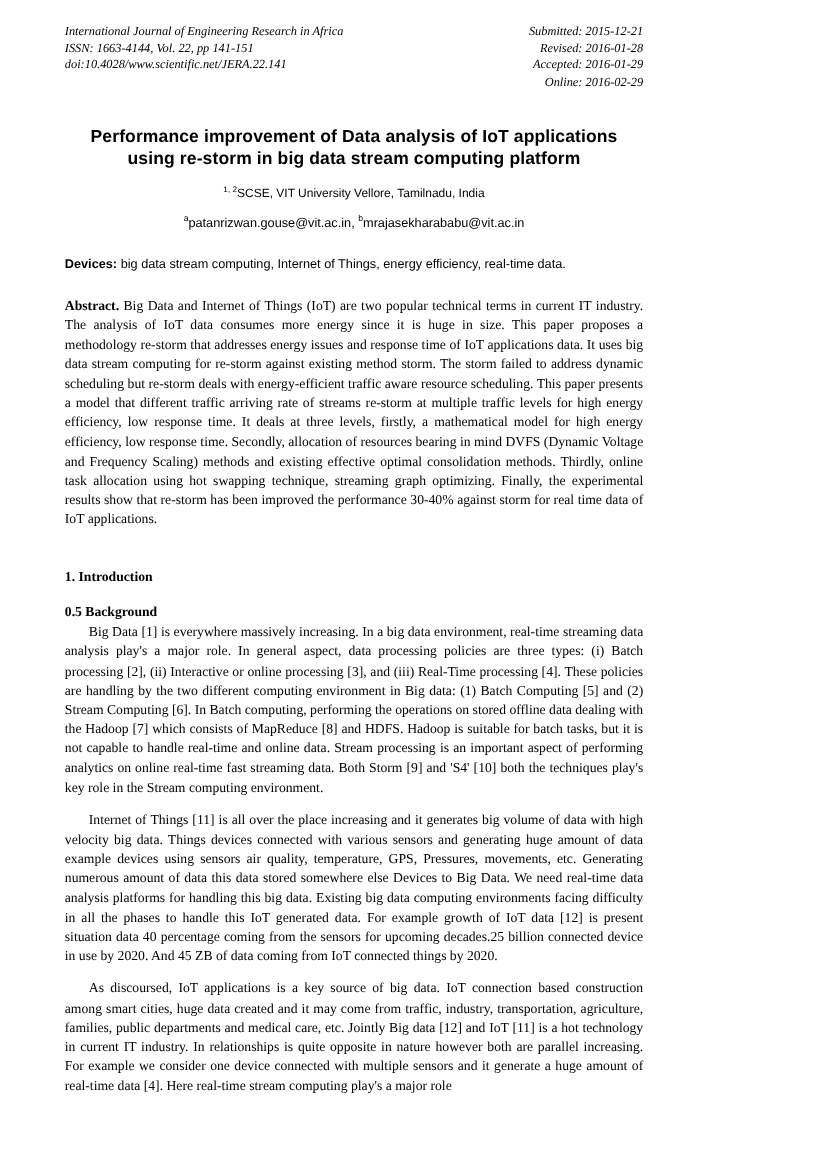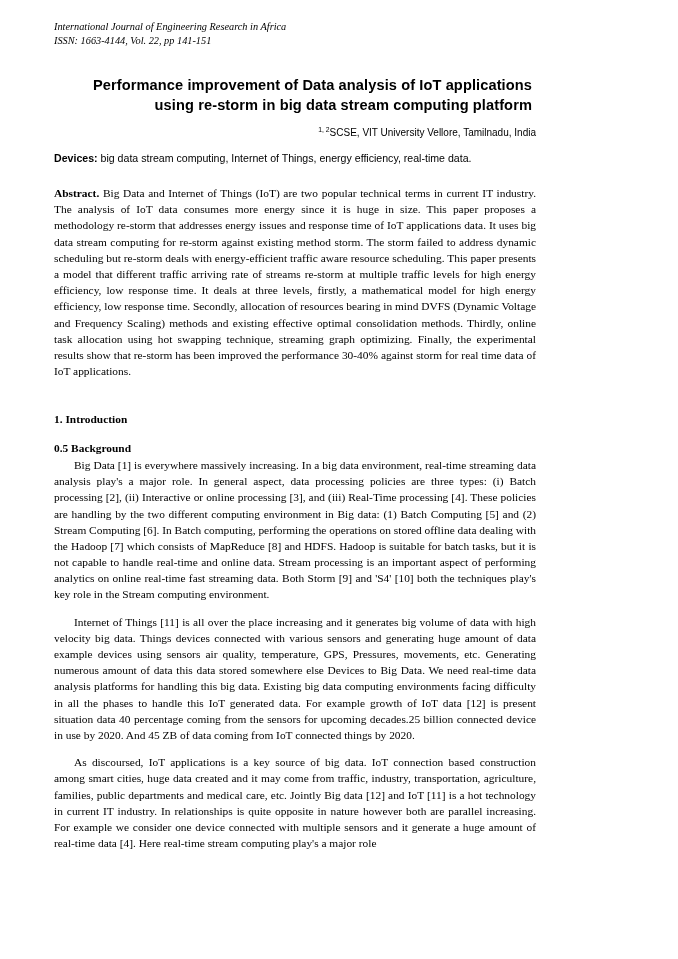--- a/index.html
+++ b/index.html
@@ -33,21 +33,21 @@
     line-height: 1.38;
     margin-bottom: 28px;
   }
   .journal-header .left { text-align: left; }
   .journal-header .right { text-align: right; white-space: nowrap; }
   .journal-header div > div { white-space: nowrap; }
 
   
   .title-block {
     font-family: "Liberation Sans", "DejaVu Sans", sans-serif;
-    text-align: right;
+    text-align: center;
   }
   .paper-title {
     font-size: 14.6px;
     font-weight: bold;
     line-height: 1.33;
     margin: 0 4px 11px 4px;
     letter-spacing: 0.1px;
   }
   .authors {
     font-size: 14.2px;
@@ -107,31 +107,41 @@
 </style>
 </head>
 <body>
 
 <div class="page">
 
   <div class="journal-header">
     <div class="left">
       <div>International Journal of Engineering Research in Africa</div>
       <div>ISSN: 1663-4144, Vol. 22, pp 141-151</div>
+      <div>doi:10.4028/www.scientific.net/JERA.22.141</div>
+    </div>
+    <div class="right">
+      <div>Submitted: 2015-12-21</div>
+      <div>Revised: 2016-01-28</div>
+      <div>Accepted: 2016-01-29</div>
+      <div>Online: 2016-02-29</div>
     </div>
   </div>
 
   <div class="title-block">
     <div class="paper-title">Performance improvement of Data analysis of IoT applications using re-storm in big data stream computing platform</div>
 
 
     <div class="affiliation">
       <sup>1, 2</sup><span>SCSE, VIT University Vellore, Tamilnadu, India</span>
     </div>
 
+    <div class="emails">
+      <sup>a</sup><span>patanrizwan.gouse@vit.ac.in, </span><sup>b</sup><span>mrajasekharababu@vit.ac.in</span>
+    </div>
   </div>
 
   <div class="keywords">
     <span class="kw-label">Devices:</span><span> big data stream computing, Internet of Things, energy efficiency, real-time data.</span>
   </div>
 
   <p class="abstract">
     <span class="ab-label">Abstract.</span><span> Big Data and Internet of Things (IoT) are two popular technical terms in current IT industry. The analysis of IoT data consumes more energy since it is huge in size. This paper proposes a methodology re-storm that addresses energy issues and response time of IoT applications data. It uses big data stream computing for re-storm against existing method storm. The storm failed to address dynamic scheduling but re-storm deals with energy-efficient traffic aware resource scheduling. This paper presents a model that different traffic arriving rate of streams re-storm at multiple traffic levels for high energy efficiency, low response time. It deals at three levels, firstly, a mathematical model for high energy efficiency, low response time. Secondly, allocation of resources bearing in mind DVFS (Dynamic Voltage and Frequency Scaling) methods and existing effective optimal consolidation methods. Thirdly, online task allocation using hot swapping technique, streaming graph optimizing. Finally, the experimental results show that re-storm has been improved the performance 30-40% against storm for real time data of IoT applications.</span>
   </p>
 

